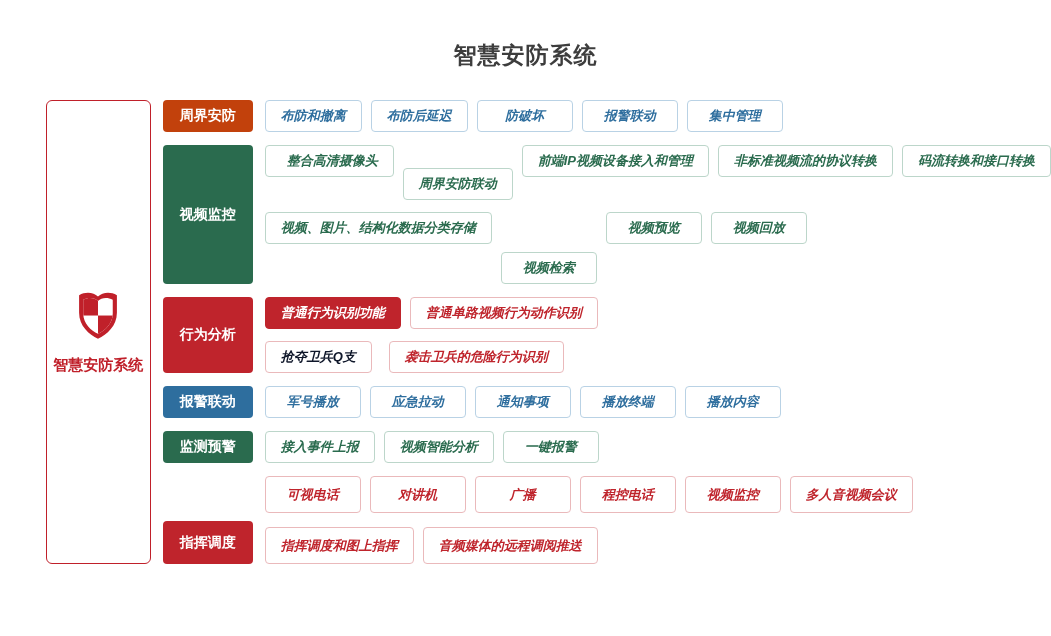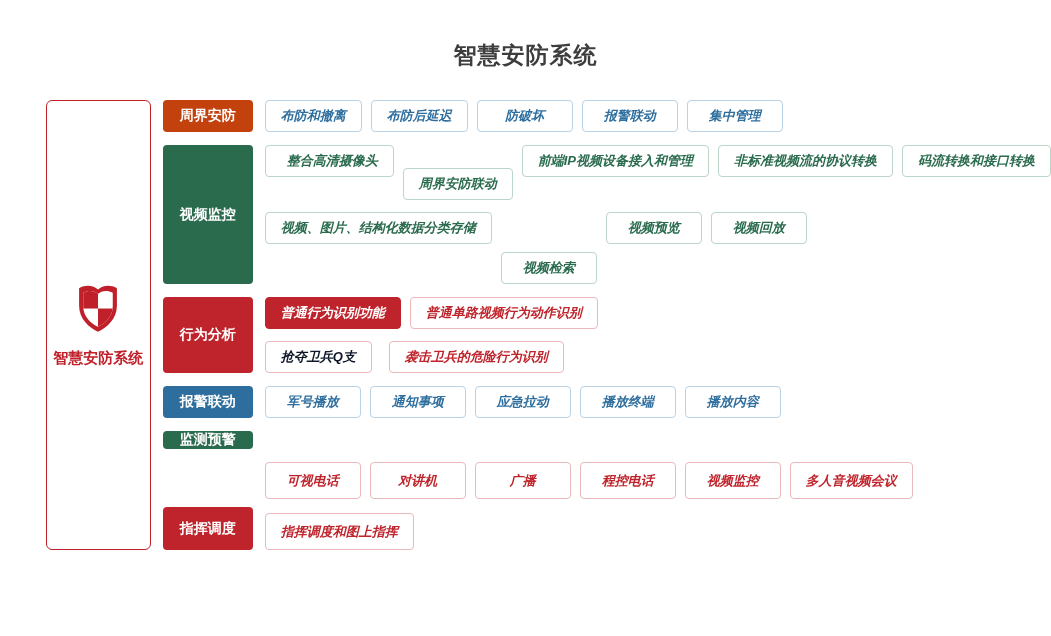--- a/index.html
+++ b/index.html
@@ -113,41 +113,49 @@
               <div class="item" style="color: #0f172a; border: 1px solid rgb(234, 185, 187);">抢夺卫兵Q支</div>
               <div class="item" style="color: rgb(191, 36, 44); border: 1px solid rgb(234, 185, 187); margin-left: 8px;">袭击卫兵的危险行为识别</div>
             </div>
           </div>
         </div>
         <div class="section">
           <div class="cat" style="background: rgb(46, 110, 158);">报警联动</div>
           <div class="lines">
             <div class="line">
               <div class="item" style="color: rgb(46, 110, 158); border: 1px solid rgb(185, 210, 229);">军号播放</div>
+              <div class="item" style="color: rgb(46, 110, 158); border: 1px solid rgb(185, 210, 229);">应急拉动</div>
               <div class="item" style="color: rgb(46, 110, 158); border: 1px solid rgb(185, 210, 229);">通知事项</div>
-              <div class="item" style="color: rgb(46, 110, 158); border: 1px solid rgb(185, 210, 229);">应急拉动</div>
               <div class="item" style="color: rgb(46, 110, 158); border: 1px solid rgb(185, 210, 229);">播放终端</div>
               <div class="item" style="color: rgb(46, 110, 158); border: 1px solid rgb(185, 210, 229);">播放内容</div>
             </div>
           </div>
         </div>
         <div class="section">
           <div class="cat" style="background: rgb(42, 107, 78);">监测预警</div>
+          <div class="lines">
+            <div class="line">
+              <div class="item" style="color: rgb(42, 107, 78); border: 1px solid rgb(188, 214, 202);">接入事件上报</div>
+              <div class="item" style="color: rgb(42, 107, 78); border: 1px solid rgb(188, 214, 202);">视频智能分析</div>
+              <div class="item" style="color: rgb(42, 107, 78); border: 1px solid rgb(188, 214, 202);">一键报警</div>
+            </div>
+          </div>
         </div>
         <div class="section tall">
           <div class="cat" style="background: rgb(191, 36, 44); margin-top: 45px;">指挥调度</div>
           <div class="lines">
             <div class="line">
               <div class="item" style="color: rgb(191, 36, 44); border: 1px solid rgb(234, 185, 187);">可视电话</div>
               <div class="item" style="color: rgb(191, 36, 44); border: 1px solid rgb(234, 185, 187);">对讲机</div>
               <div class="item" style="color: rgb(191, 36, 44); border: 1px solid rgb(234, 185, 187);">广播</div>
               <div class="item" style="color: rgb(191, 36, 44); border: 1px solid rgb(234, 185, 187);">程控电话</div>
               <div class="item" style="color: rgb(191, 36, 44); border: 1px solid rgb(234, 185, 187);">视频监控</div>
               <div class="item" style="color: rgb(191, 36, 44); border: 1px solid rgb(234, 185, 187);">多人音视频会议</div>
             </div>
             <div class="line">
               <div class="item" style="color: rgb(191, 36, 44); border: 1px solid rgb(234, 185, 187);">指挥调度和图上指挥</div>
+              <div class="item" style="color: rgb(191, 36, 44); border: 1px solid rgb(234, 185, 187);">音频媒体的远程调阅推送</div>
             </div>
           </div>
         </div>
       </div>
   </main>
 </div>
 
 </body></html>

